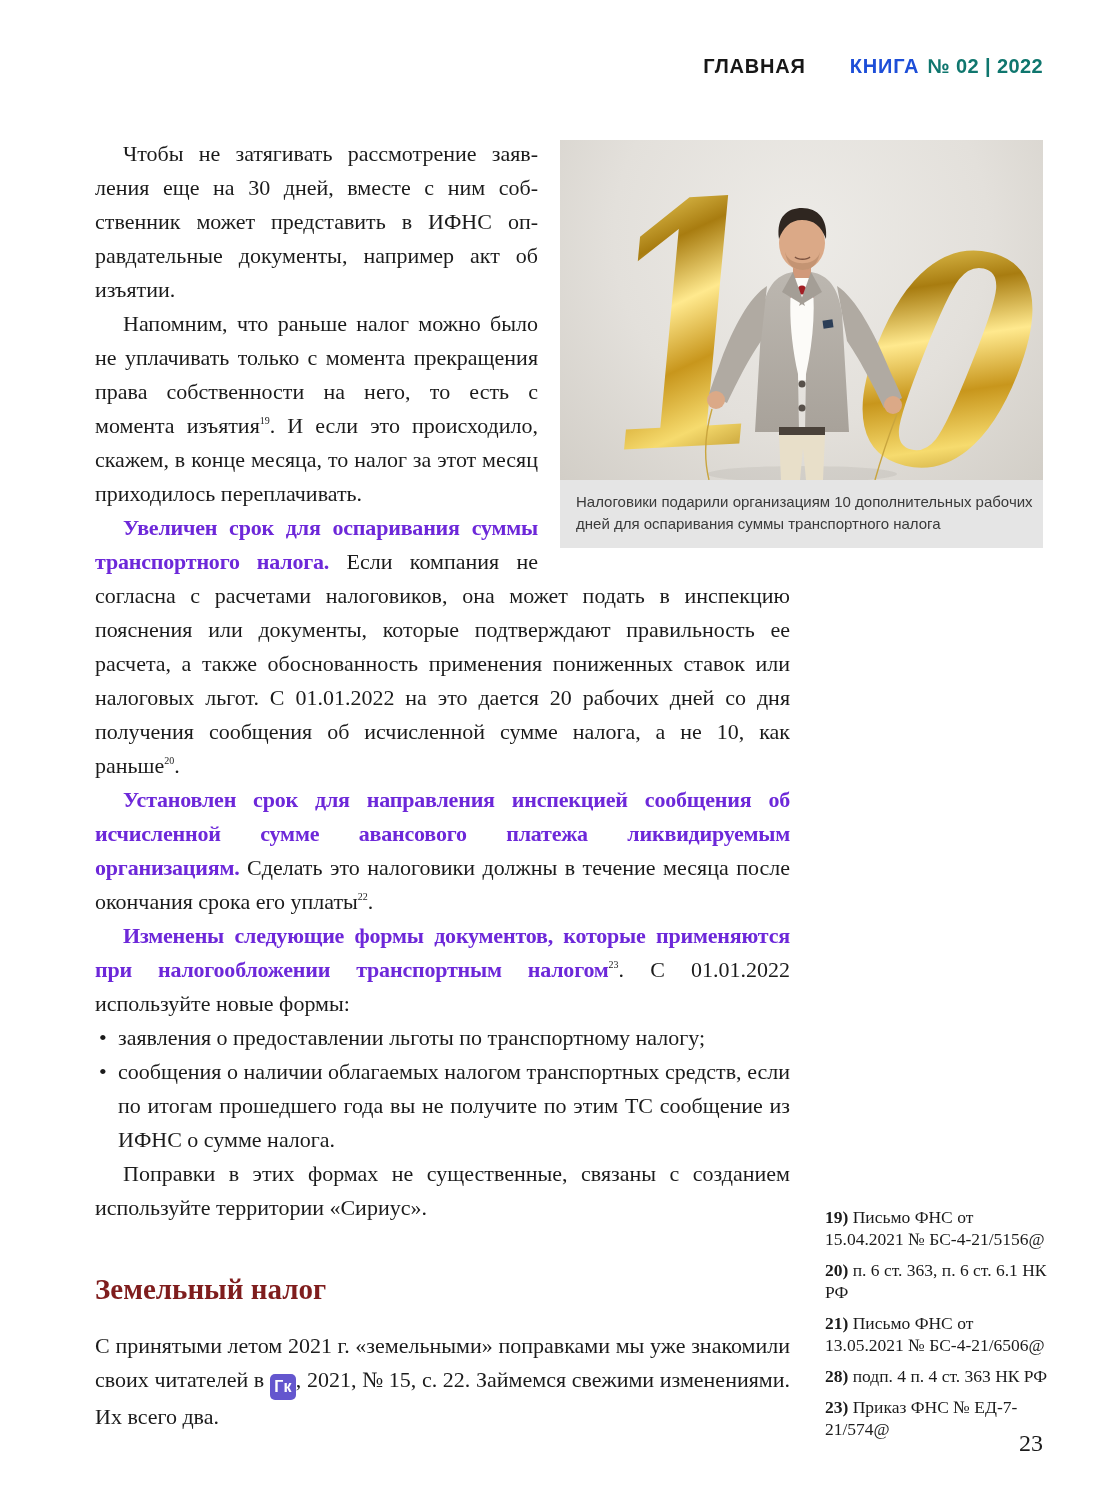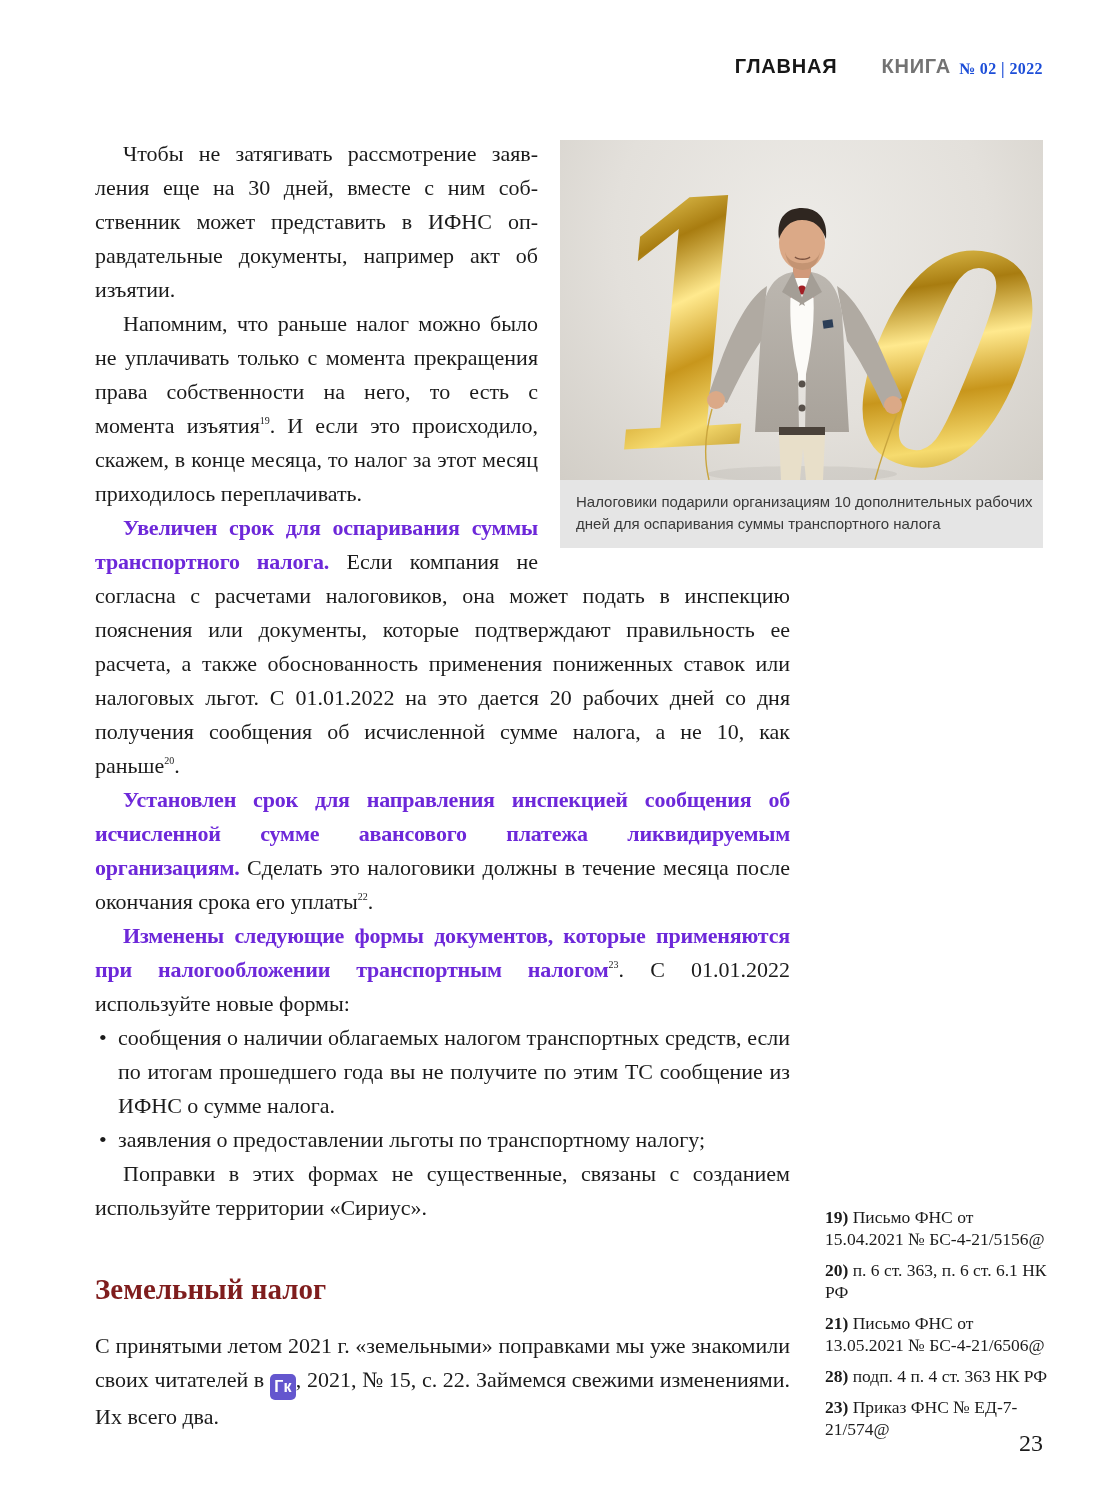--- a/index.html
+++ b/index.html
@@ -10,31 +10,31 @@
     color: #1b1b1b;
     position: relative;
     overflow: hidden;
   }
   .page { position: absolute; inset: 0; }
 
   
   .header {
     position: absolute; top: 55px; right: 61px;
     white-space: nowrap;
-    display: flex; align-items: flex-end; gap: 8px;
+    display: flex; align-items: flex-start; gap: 8px;
   }
   .brand {
     font-family: "Liberation Sans", sans-serif;
     font-weight: 800; font-size: 20px; letter-spacing: 0.8px;
   }
   .brand-black { color: #171717; }
-  .brand-purple { color: #737373; padding-left: 36px; }
+  .brand-purple { color: #1d4ed8; padding-left: 36px; }
   .issue {
-    font-family: Liberation Serif, serif;
-    font-weight: 700; font-size: 16px; color: #1d4ed8; letter-spacing: 0.4px;
+    font-family: Liberation Sans, sans-serif;
+    font-weight: 700; font-size: 20px; color: #0f766e; letter-spacing: 0.4px;
   }
 
   
   .article {
     position: absolute; left: 95px; top: 137px; width: 695px;
     font-size: 22px; line-height: 34px;
     text-align: justify;
   }
   .article p { margin: 0; }
   .indent { text-indent: 28px; }
@@ -176,22 +176,22 @@
     <p class="indent"><span>Напомним, что раньше налог можно было не уплачивать только с момента пре­кращения права собственности на него, то есть с момента изъятия</span><sup class="fn">19</sup><span>. И если это про­исходило, скажем, в конце месяца, то на­лог за этот месяц приходилось перепла­чивать.</span></p>
 
     <p class="indent"><b class="lead">Увеличен срок для оспаривания суммы транспортного налога.</b><span> Если компания не согласна с расчетами нало­говиков, она может подать в инспекцию пояснения или документы, которые подтверждают правильность ее расчета, а также обоснованность применения пониженных ставок или налоговых льгот. С 01.01.2022 на это дается 20 рабочих дней со дня получения сообщения об исчисленной сумме налога, а не 10, как раньше</span><sup class="fn">20</sup><span>.</span></p>
 
 
     <p class="indent"><b class="lead">Установлен срок для направления инспекцией сообще­ния об исчисленной сумме авансового платежа ликвиди­руемым организациям.</b><span> Сделать это налоговики должны в тече­ние месяца после окончания срока его уплаты</span><sup class="fn">22</sup><span>.</span></p>
 
     <p class="indent"><b class="lead">Изменены следующие формы документов, которые при­меняются при налогообложении транспортным налогом</b><sup class="fn">23</sup><span>. С 01.01.2022 используйте новые формы:</span></p>
 
     <ul class="bullets">
+      <li>заявления о предоставлении льготы по транспортному налогу;</li>
       <li>сообщения о наличии облагаемых налогом транспортных средств, если по итогам прошедшего года вы не получите по этим ТС сооб­щение из ИФНС о сумме налога.</li>
-      <li>заявления о предоставлении льготы по транспортному налогу;</li>
     </ul>
 
     <p class="indent"><span>Поправки в этих формах не существенные, связаны с созданием используйте территории «Сириус».</span></p>
 
     <h2 class="section-title">Земельный налог</h2>
 
     <p><span>С принятыми летом 2021 г. «земельными» поправками мы уже зна­комили своих читателей в </span><span class="gk-icon">Гк</span><span>, 2021, № 15, с. 22. Займемся свежими изменениями. Их всего два.</span></p>
 
   </div>
 

